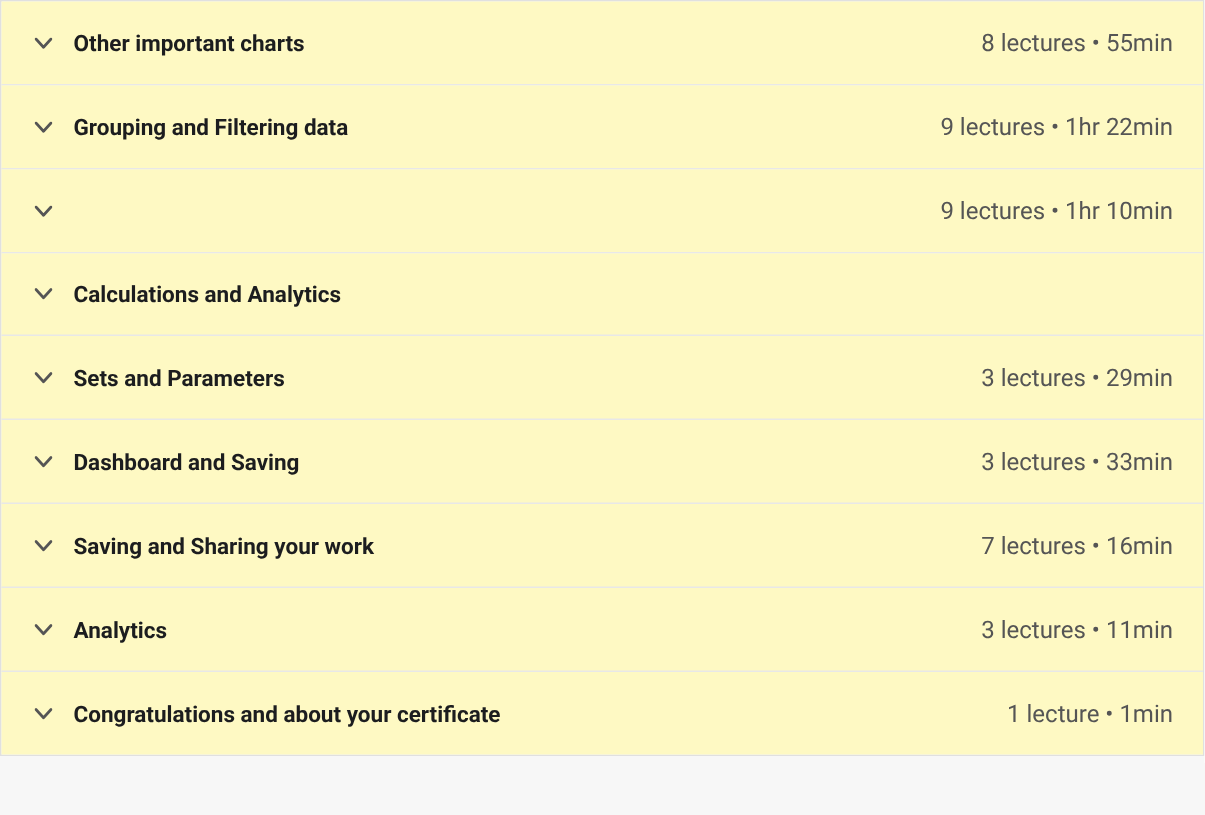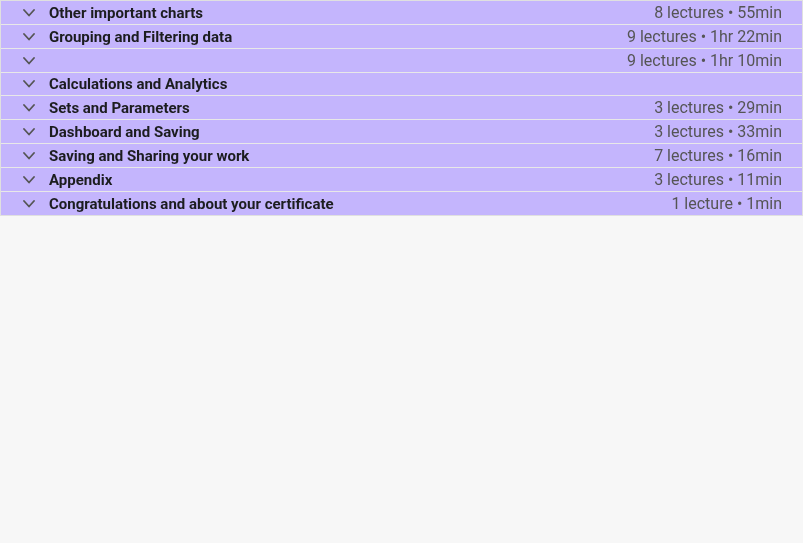--- a/index.html
+++ b/index.html
@@ -17,24 +17,24 @@
 
     .course-sections {
       background: #fff;
       border: 1px solid #e0e0e0;
     }
 
     .section-row {
       display: flex;
       align-items: center;
       justify-content: space-between;
-      padding: 2px 20px;
+      padding: 18px 20px;
       border-bottom: 1px solid #e8e8e8;
       cursor: pointer;
-      background: #c4b5fd;
+      background: #fef9c3;
       transition: background 0.1s;
     }
 
     .section-row:last-child {
       border-bottom: none;
     }
 
     .section-left {
       display: flex;
       align-items: center;
@@ -143,21 +143,21 @@
       </div>
       <span class="section-meta">7 lectures • 16min</span>
     </div>
     <div class="section-row">
       <div class="section-left">
         <span class="chevron-icon">
           <svg width="12" height="8" viewBox="0 0 12 8" fill="none" xmlns="http://www.w3.org/2000/svg">
             <path d="M1 1L6 6.5L11 1" stroke="#555" stroke-width="1.8" stroke-linecap="round" stroke-linejoin="round"></path>
           </svg>
         </span>
-        <span class="section-title">Appendix</span>
+        <span class="section-title">Analytics</span>
       </div>
       <span class="section-meta">3 lectures • 11min</span>
     </div>
     <div class="section-row">
       <div class="section-left">
         <span class="chevron-icon">
           <svg width="12" height="8" viewBox="0 0 12 8" fill="none" xmlns="http://www.w3.org/2000/svg">
             <path d="M1 1L6 6.5L11 1" stroke="#555" stroke-width="1.8" stroke-linecap="round" stroke-linejoin="round"></path>
           </svg>
         </span>

